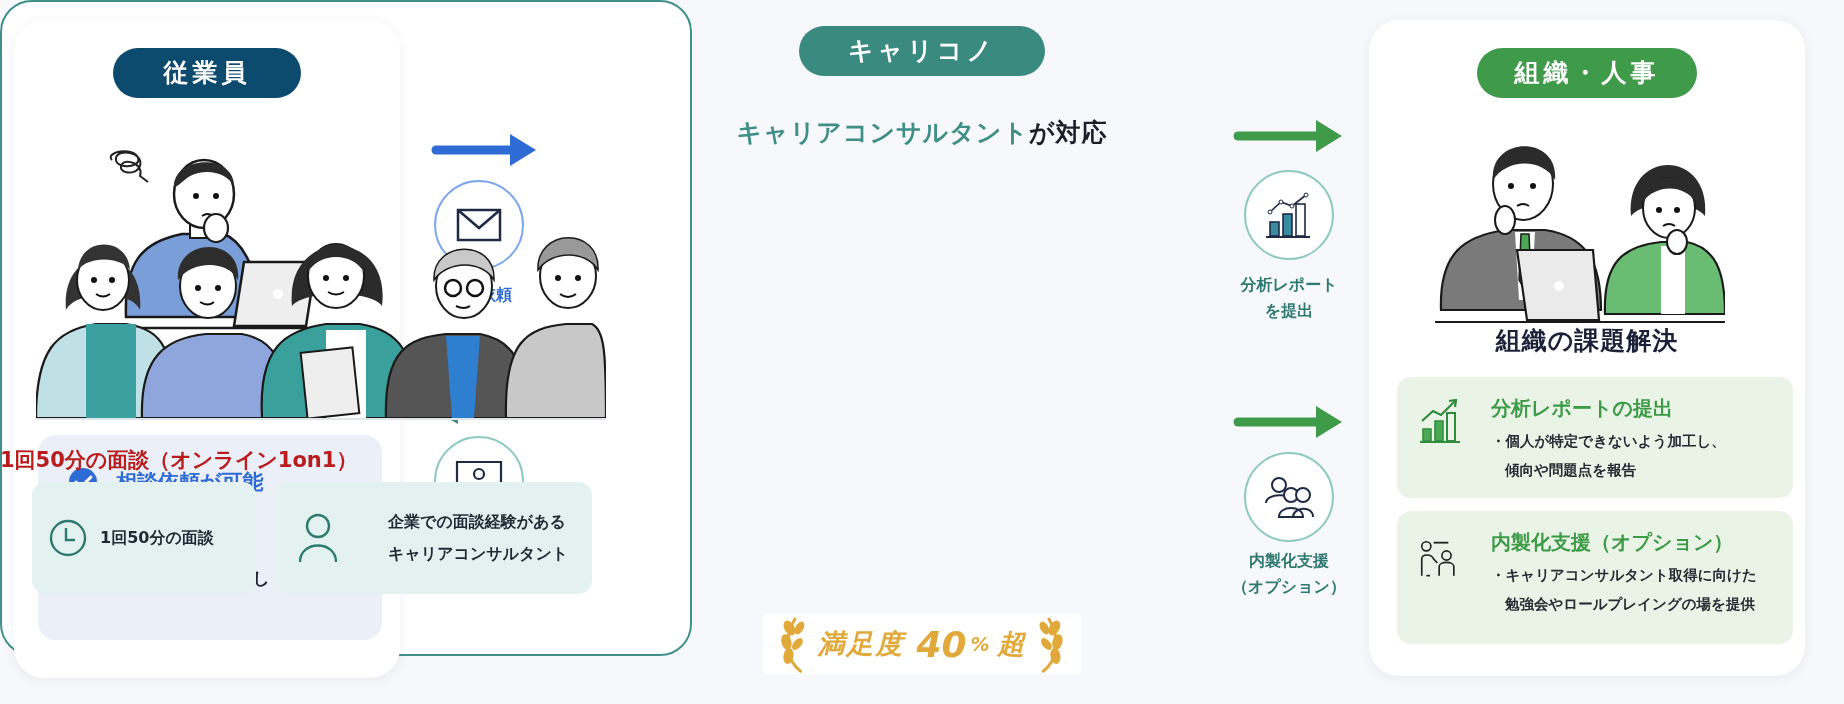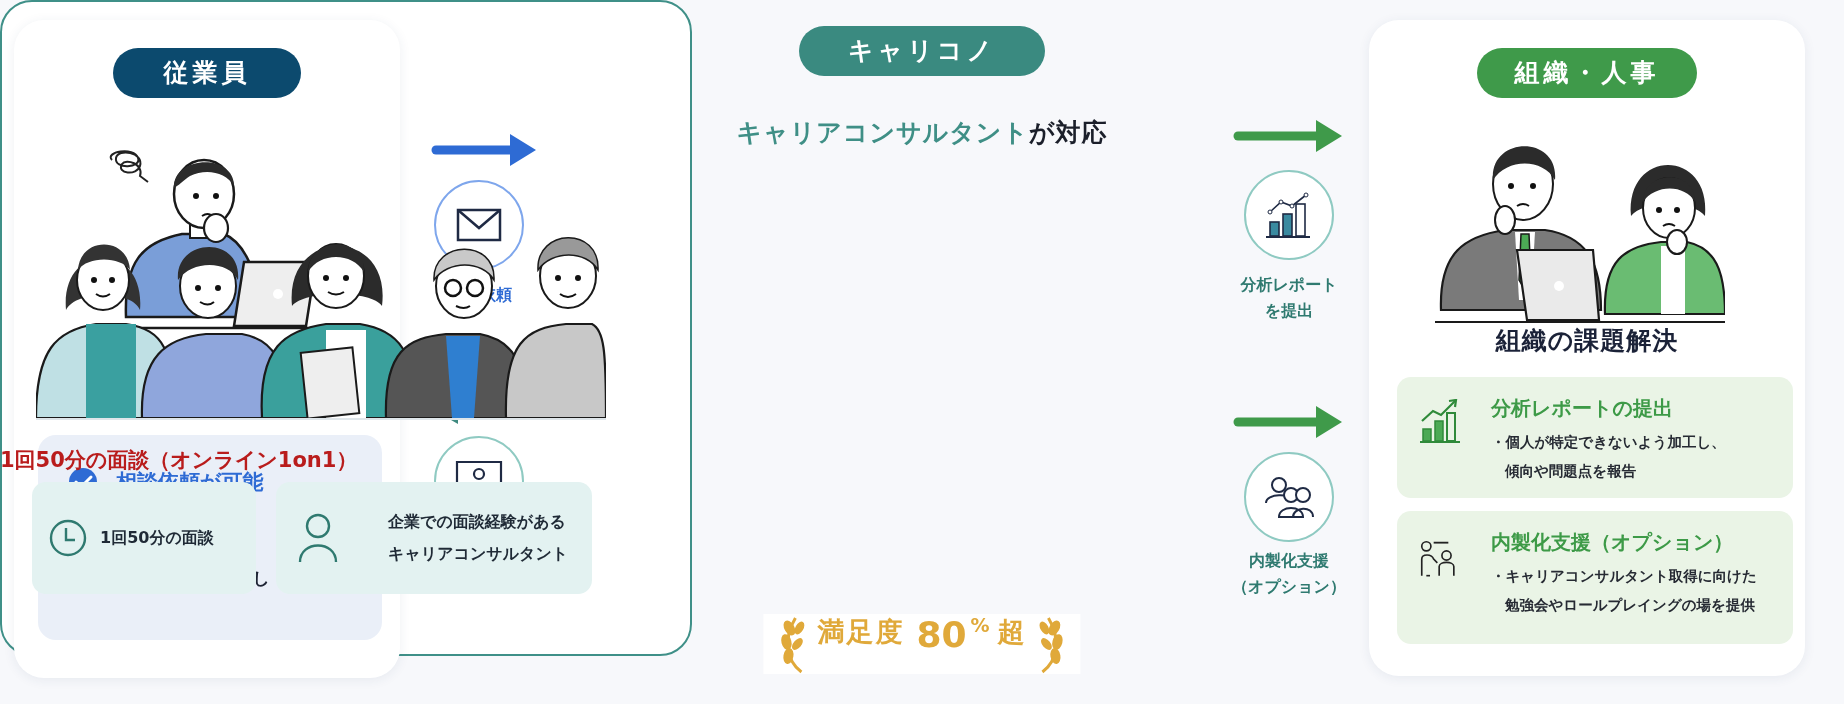--- a/index.html
+++ b/index.html
@@ -30,36 +30,36 @@
   #card-service { left: 572px; top: 20px; width: 692px; height: 656px; border: 2.5px solid #3f9088; border-radius: 32px; background: #fff; }
   #pill-service { top: 26px; width: 246px; background: #3a8a80; }
   #service-headline { position: absolute; left: 0; right: 0; top: 110px; text-align: center; font-size: 25px; font-weight: bold; line-height: 46px; color: #1b1f2a; letter-spacing: 1px; }
   #service-headline .hl { color: #3f8f86; }
   #consultants-illustration { position: absolute; left: 36px; top: 220px; width: 570px; height: 200px; }
   #session-title { position: absolute; left: 0; right: 0; top: 446px; text-align: left; font-size: 21px; font-weight: bold; color: #b91c1c; }
   .info-box { position: absolute; top: 482px; height: 112px; background: #e3f2f1; border-radius: 14px; display: flex; align-items: center; }
   #box-duration { left: 32px; width: 224px; padding-left: 16px; }
   #box-consultant { left: 276px; width: 316px; padding-left: 20px; gap: 28px; }
   .info-box .txt { font-size: 16px; font-weight: bold; color: #1f2a36; line-height: 32px; }
-  #satisfaction { position: absolute; left: 50%; transform: translateX(-50%); top: 614px; background: #fff; padding: 0 16px; display: flex; align-items: flex-start; white-space: nowrap; }
+  #satisfaction { position: absolute; left: 50%; transform: translateX(-50%); top: 614px; background: #fff; padding: 0 16px; display: flex; align-items: center; white-space: nowrap; font-style: italic; }
   #satisfaction .sat-text { font-size: 27px; font-weight: bold; color: #e0a93a; letter-spacing: 2px; margin: 0 8px; }
   #satisfaction .sat-num { font-size: 36px; font-weight: bold; color: #e0a93a; margin: 0 4px; }
   #satisfaction .sat-pct { font-size: 19px; color: #e0a93a; font-weight: bold; }
 
   
   #card-org { left: 1369px; top: 20px; width: 436px; height: 656px; }
   #pill-org { top: 28px; width: 220px; background: #3f9a4a; }
   #org-illustration { position: absolute; left: 66px; top: 110px; width: 290px; height: 196px; }
   #org-headline { position: absolute; left: 0; right: 0; top: 304px; text-align: center; font-size: 25px; font-weight: bold; color: #1b2238; letter-spacing: 1px; }
   .org-box { position: absolute; left: 16px; width: 396px; background: #eaf4e6; border-radius: 14px; padding: 18px 0 0 20px; margin-left: 12px; }
   #org-box-report { top: 357px; height: 121px; }
   #org-box-inhouse { top: 491px; height: 133px; }
   .org-box .ob-icon { position: absolute; left: 22px; top: 22px; width: 44px; height: 44px; }
   .org-box .ob-title { margin-left: 74px; font-size: 20px; font-weight: bold; color: #3d9a47; margin-bottom: 6px; }
-  .org-box .ob-line { margin-left: 74px; font-size: 14.5px; font-weight: bold; color: #262a33; line-height: 29px; }
+  .org-box .ob-line { margin-left: 74px; font-size: 14.5px; font-weight: bold; color: #262a33; line-height: 29px; font-family: Liberation Mono, monospace; }
   .org-box .ob-line.indent { margin-left: 88px; }
 </style>
 </head>
 <body>
 
 <div id="card-employee" class="card">
   <div id="pill-employee" class="pill">従業員</div>
 
   <svg id="employee-illustration" viewBox="0 0 260 200">
 
@@ -214,21 +214,21 @@
   <div id="satisfaction">
     <svg width="30" height="60" viewBox="0 0 30 60">
       <path d="M22 58 C6 46 4 24 16 4" fill="none" stroke="#e0a93a" stroke-width="3"></path>
       <ellipse cx="10" cy="14" rx="5" ry="8" fill="#e0a93a" transform="rotate(-30 10 14)"></ellipse>
       <ellipse cx="7" cy="28" rx="5" ry="8" fill="#e0a93a" transform="rotate(-15 7 28)"></ellipse>
       <ellipse cx="9" cy="42" rx="5" ry="8" fill="#e0a93a" transform="rotate(10 9 42)"></ellipse>
       <ellipse cx="20" cy="14" rx="4" ry="7" fill="#e0a93a" transform="rotate(30 20 14)"></ellipse>
       <ellipse cx="18" cy="30" rx="4" ry="7" fill="#e0a93a" transform="rotate(40 18 30)"></ellipse>
     </svg>
     <span class="sat-text">満足度</span>
-    <span class="sat-num">80</span>
+    <span class="sat-num">40</span>
     <span class="sat-pct">%</span>
     <span class="sat-text">超</span>
     <svg width="30" height="60" viewBox="0 0 30 60" style="transform: scaleX(-1);">
       <path d="M22 58 C6 46 4 24 16 4" fill="none" stroke="#e0a93a" stroke-width="3"></path>
       <ellipse cx="10" cy="14" rx="5" ry="8" fill="#e0a93a" transform="rotate(-30 10 14)"></ellipse>
       <ellipse cx="7" cy="28" rx="5" ry="8" fill="#e0a93a" transform="rotate(-15 7 28)"></ellipse>
       <ellipse cx="9" cy="42" rx="5" ry="8" fill="#e0a93a" transform="rotate(10 9 42)"></ellipse>
       <ellipse cx="20" cy="14" rx="4" ry="7" fill="#e0a93a" transform="rotate(30 20 14)"></ellipse>
       <ellipse cx="18" cy="30" rx="4" ry="7" fill="#e0a93a" transform="rotate(40 18 30)"></ellipse>
     </svg>

